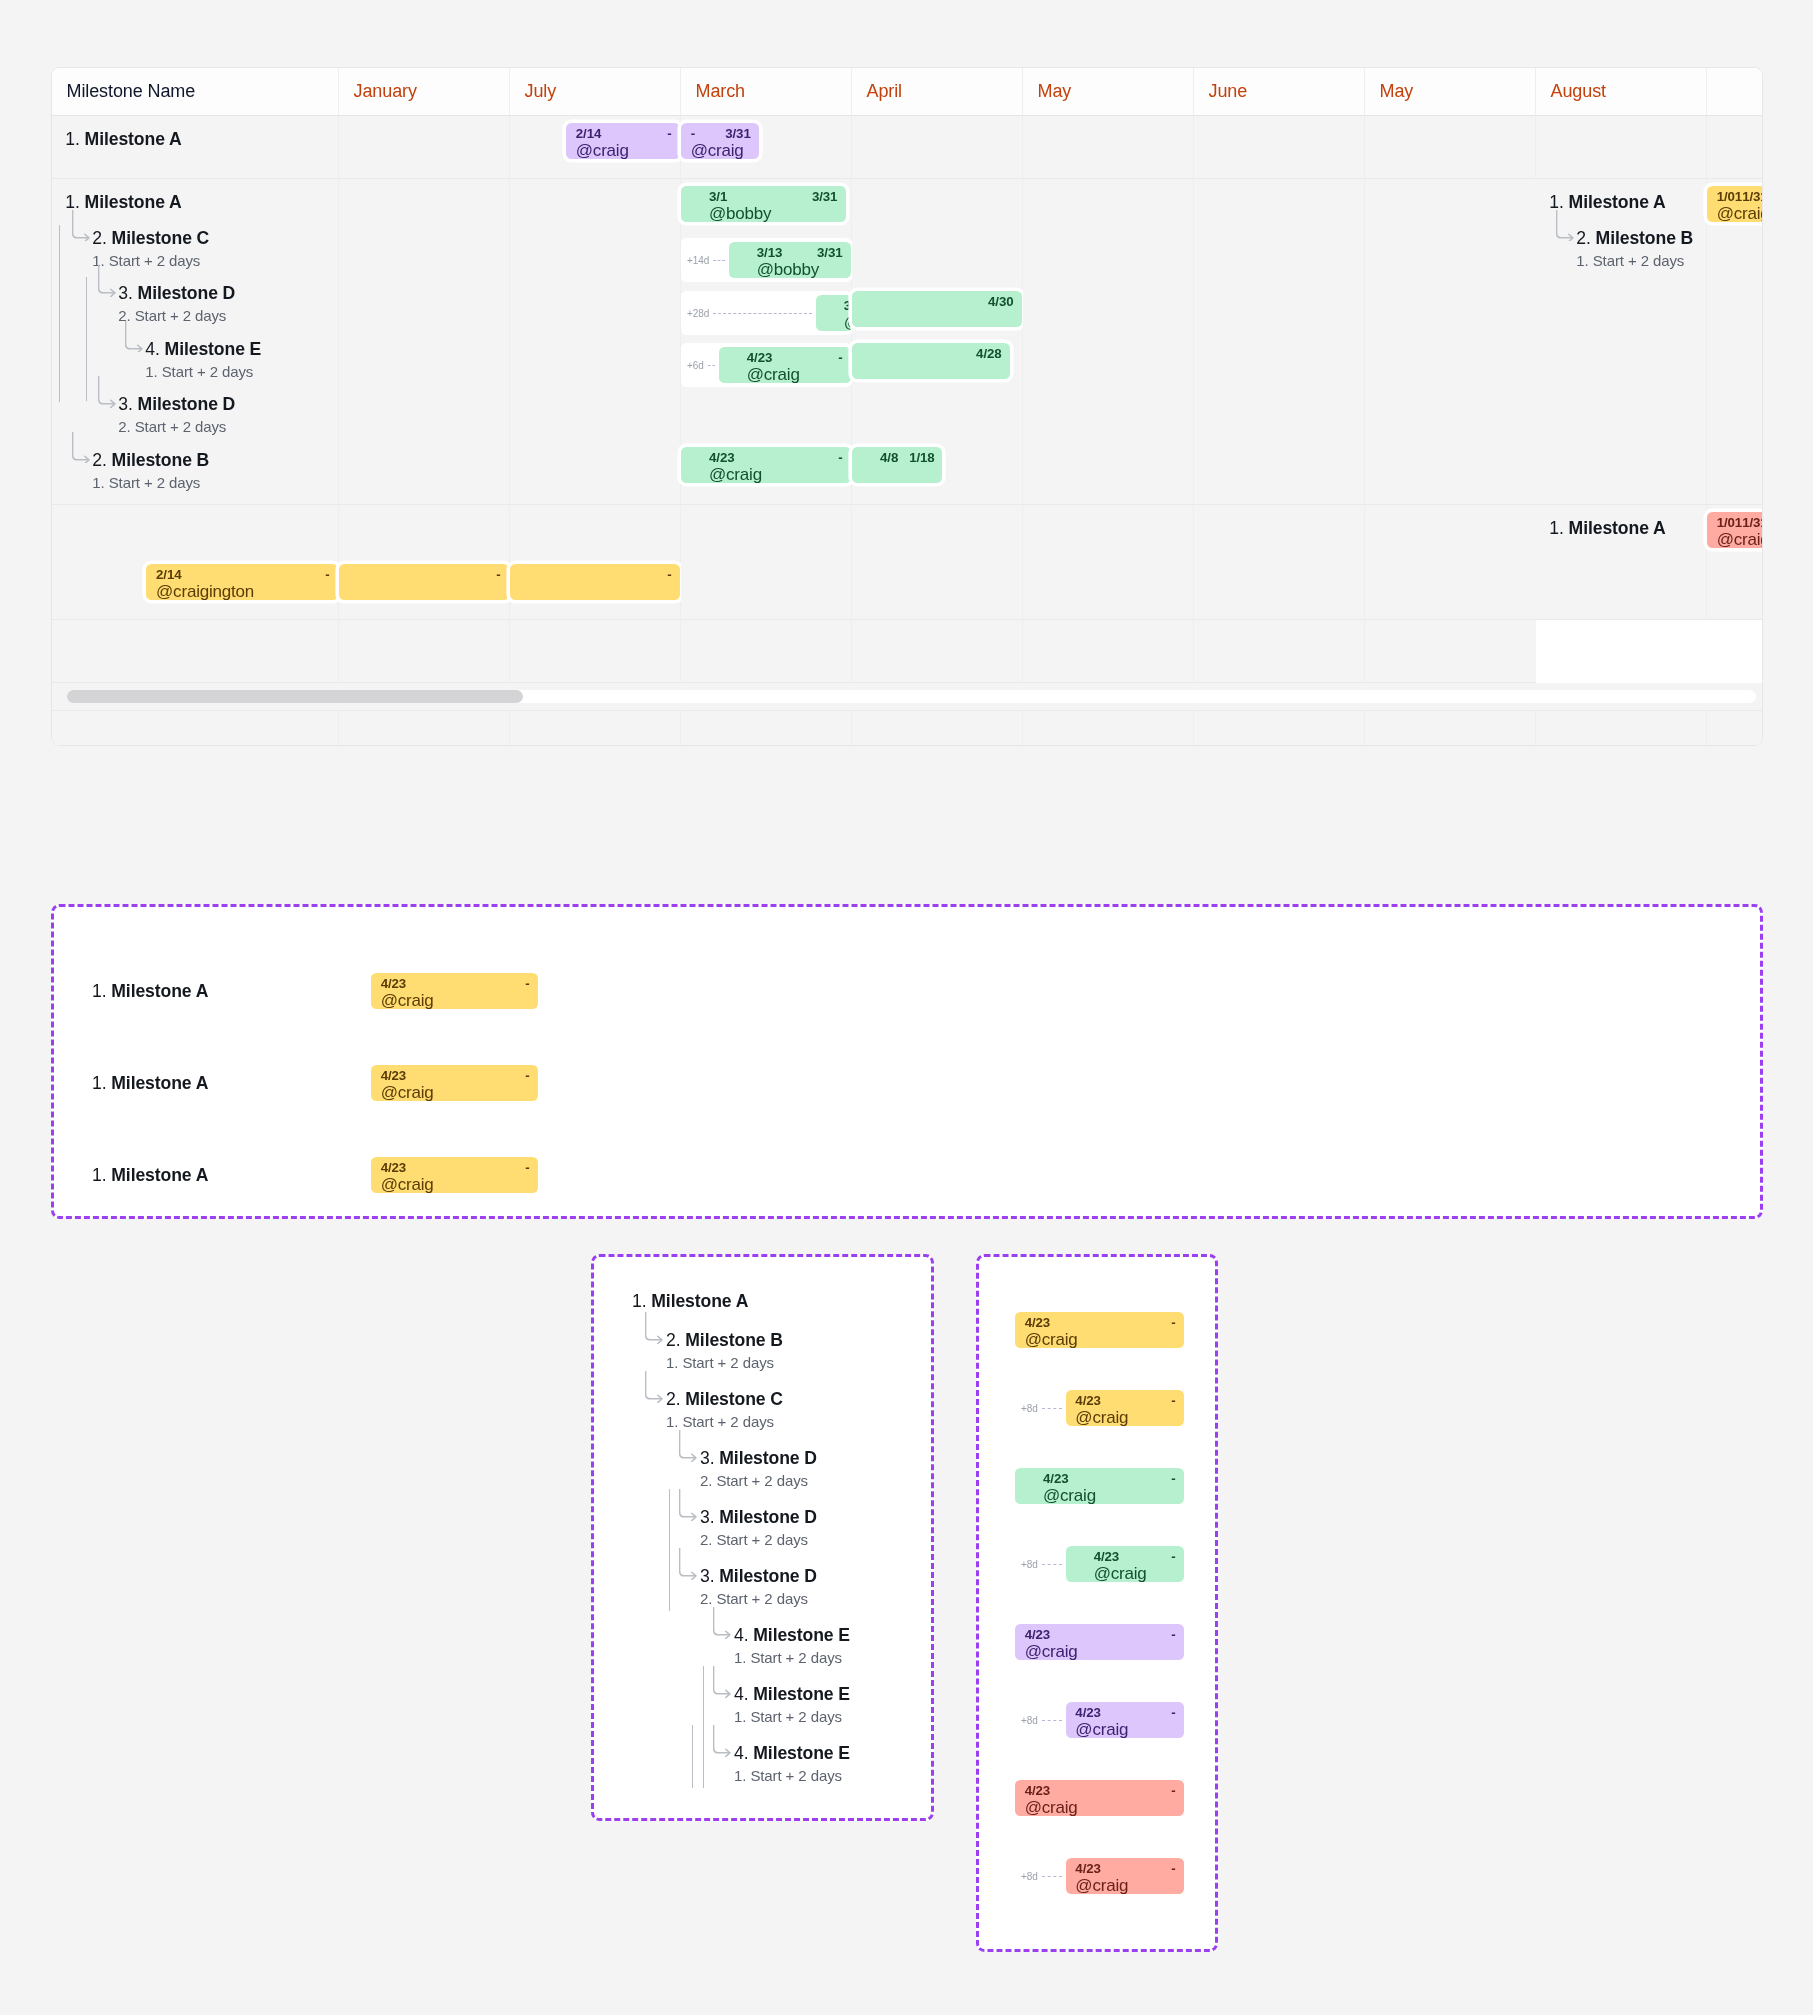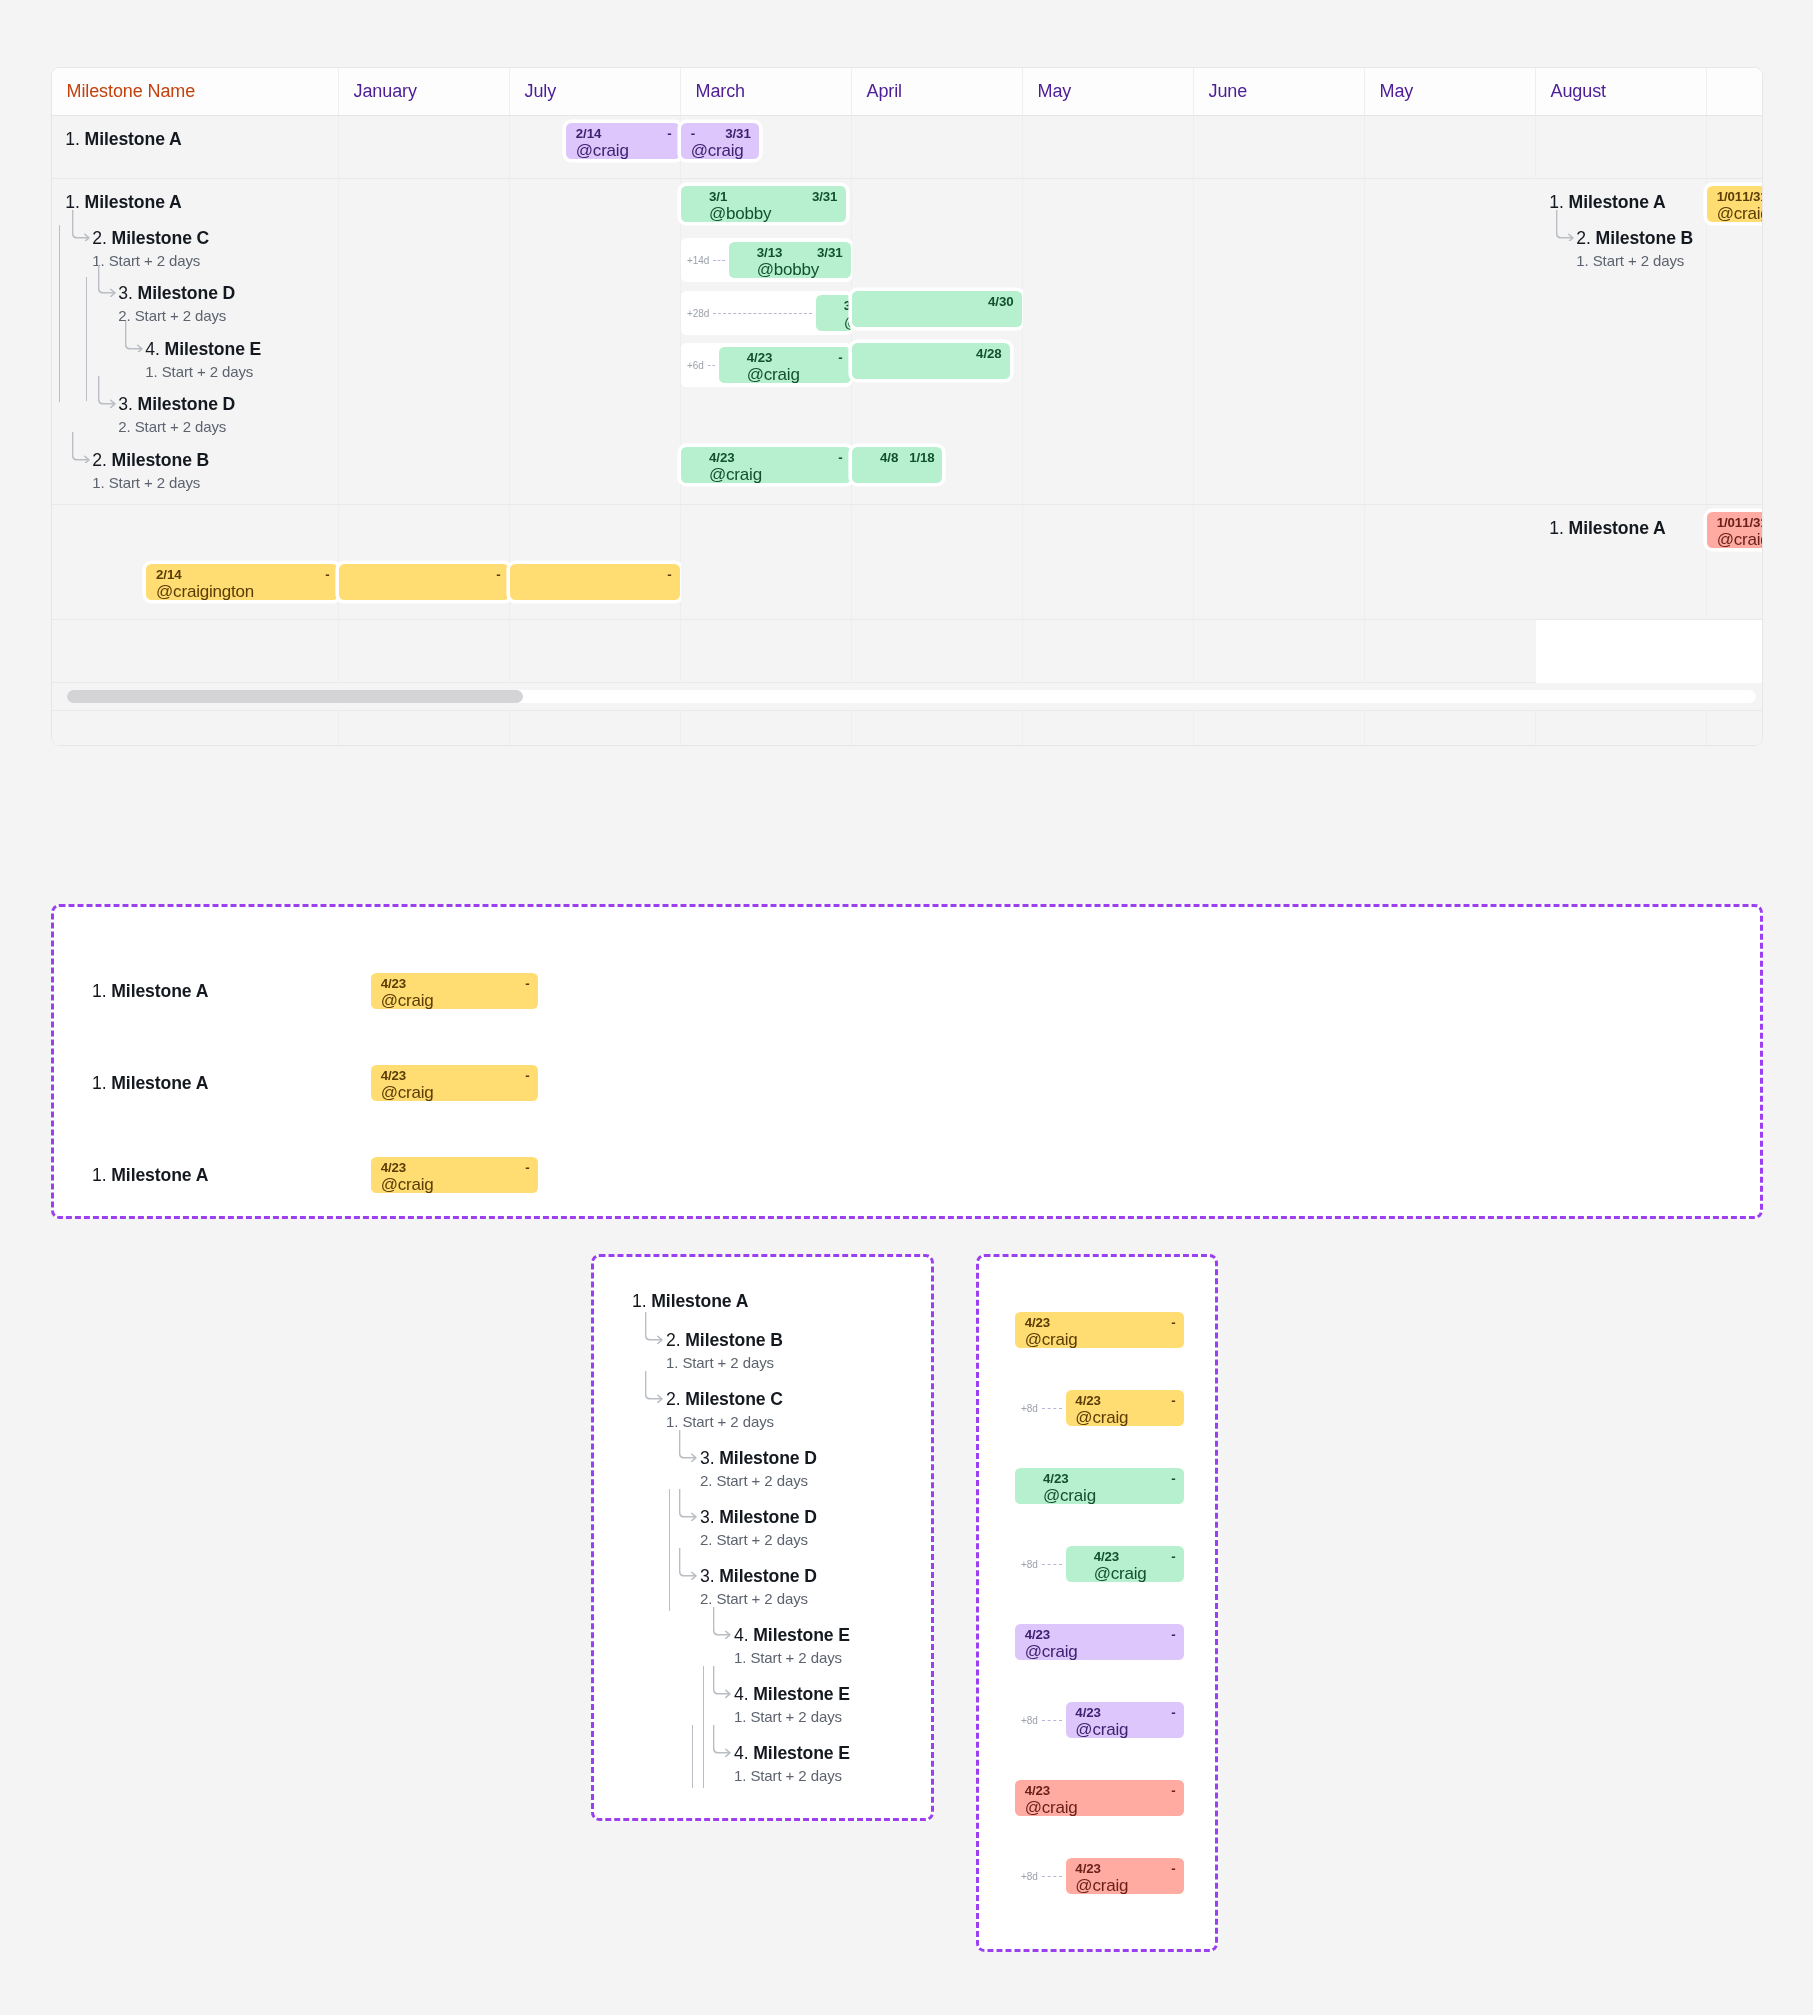--- a/index.html
+++ b/index.html
@@ -25,27 +25,27 @@
     grid-template-columns: 287px 171px 171px 171px 171px 171px 171px 171px 171px 63px;
     position: relative;
   }
   
   .gh {
     height: 48px;
     display: flex;
     align-items: center;
     padding-left: 14.5px;
     font-size: 18px;
-    color: #4c1d95;
+    color: #c2410c;
     background: #fdfdfd;
     border-right: 1.2px solid #eeeef0;
     border-bottom: 1.2px solid #e6e6e8;
     letter-spacing: -0.1px;
   }
-  .gh.name { color: #c2410c; }
+  .gh.name { color: #0f172a; }
   .gh.tail { border-right: none; }
   .cell {
     background: #f4f4f5;
     border-right: 1.2px solid #eeeef0;
     border-bottom: 1.2px solid #e9e9eb;
     position: relative;
     min-height: 36px;
   }
   .cell.tail { border-right: none; }
   .cell.namecell {

